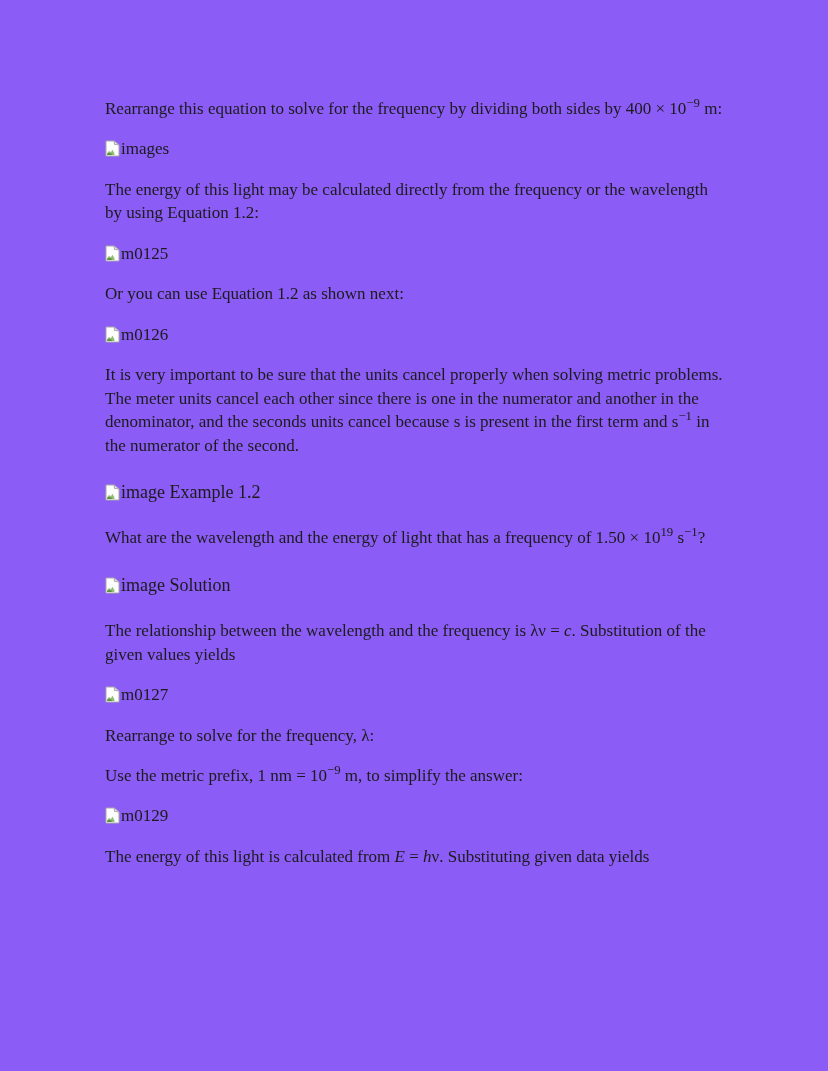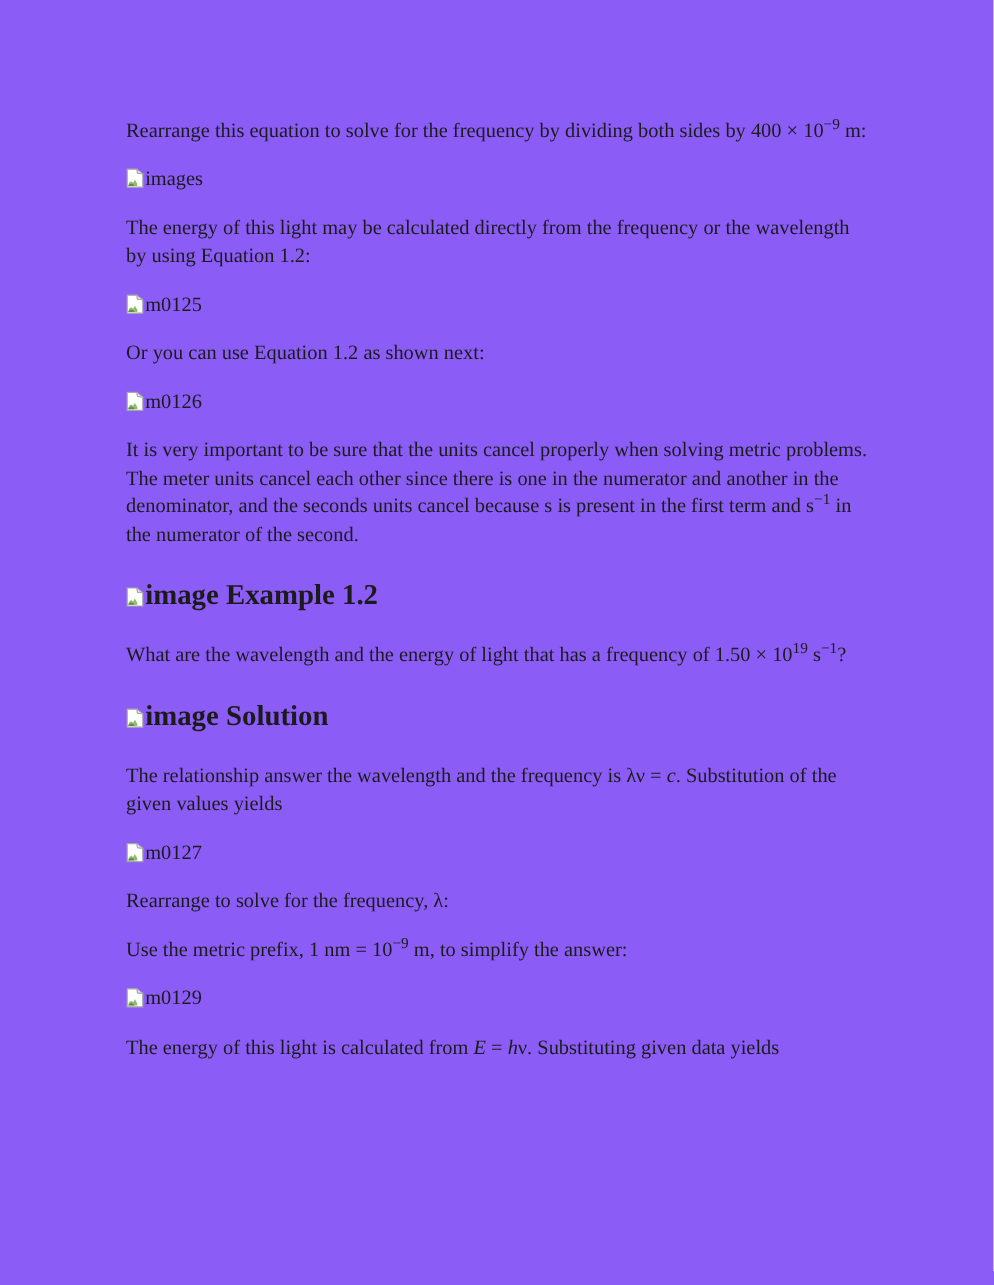--- a/index.html
+++ b/index.html
@@ -17,22 +17,22 @@
     padding: 80px 105px 60px 105px;
     color: #1b1b1b;
     font-family: "Liberation Serif", "DejaVu Serif", serif;
     font-size: 17px;
     line-height: 1.38;
   }
   .page p {
     margin: 17px 0;
   }
   .page h3 {
-    font-size: 24px;
-    font-weight: bold;
+    font-size: 18px;
+    font-weight: normal;
     margin: 24px 0 22px 0;
     line-height: 1.3;
   }
   sup {
     font-size: 0.75em;
     line-height: 0;
   }
   i { font-style: italic; }
   .bimg {
     vertical-align: -3px;
@@ -73,21 +73,21 @@
           <path d="M2 13.8 C3.2 10.8 4.6 10.6 5.8 12.4 L7.4 9.8 L9.4 13.2 L9.4 15 L2 15 Z" fill="#8fbc6e"></path>
           <path d="M2 14.4 C3.6 12.6 5.2 12.8 6.4 13.8 L7.0 15 L2 15 Z" fill="#5c8f46"></path>
         </svg><span>image</span> <span>Example 1.2</span></h3>
       <p><span>What are the wavelength and the energy of light that has a frequency of 1.50 × 10</span><sup>19</sup><span> s</span><sup>−1</sup><span>?</span></p>
       <h3><svg class="bimg" width="15" height="17" viewBox="0 0 15 17" aria-hidden="true">
           <path d="M1 1 L9.2 1 L9.6 4.4 L14 4.8 L14 16 L1 16 Z" fill="#fdfdfd" stroke="#a8a8a8" stroke-width="1"></path>
           <path d="M9.2 1 L14 4.8 L9.6 4.4 Z" fill="#e4e4e4" stroke="#a8a8a8" stroke-width="0.8"></path>
           <path d="M2 13.8 C3.2 10.8 4.6 10.6 5.8 12.4 L7.4 9.8 L9.4 13.2 L9.4 15 L2 15 Z" fill="#8fbc6e"></path>
           <path d="M2 14.4 C3.6 12.6 5.2 12.8 6.4 13.8 L7.0 15 L2 15 Z" fill="#5c8f46"></path>
         </svg><span>image</span> <span>Solution</span></h3>
-      <p><span>The relationship answer the wavelength and the frequency is λν = </span><i>c</i><span>. Substitution of the given values yields</span></p>
+      <p><span>The relationship between the wavelength and the frequency is λν = </span><i>c</i><span>. Substitution of the given values yields</span></p>
       <p><svg class="bimg" width="15" height="17" viewBox="0 0 15 17" aria-hidden="true">
           <path d="M1 1 L9.2 1 L9.6 4.4 L14 4.8 L14 16 L1 16 Z" fill="#fdfdfd" stroke="#a8a8a8" stroke-width="1"></path>
           <path d="M9.2 1 L14 4.8 L9.6 4.4 Z" fill="#e4e4e4" stroke="#a8a8a8" stroke-width="0.8"></path>
           <path d="M2 13.8 C3.2 10.8 4.6 10.6 5.8 12.4 L7.4 9.8 L9.4 13.2 L9.4 15 L2 15 Z" fill="#8fbc6e"></path>
           <path d="M2 14.4 C3.6 12.6 5.2 12.8 6.4 13.8 L7.0 15 L2 15 Z" fill="#5c8f46"></path>
         </svg><span class="alt-text">m0127</span></p>
       <p><span>Rearrange to solve for the frequency, λ:</span></p>
       <p><span>Use the metric prefix, 1 nm = 10</span><sup>−9</sup><span> m, to simplify the answer:</span></p>
       <p><svg class="bimg" width="15" height="17" viewBox="0 0 15 17" aria-hidden="true">
           <path d="M1 1 L9.2 1 L9.6 4.4 L14 4.8 L14 16 L1 16 Z" fill="#fdfdfd" stroke="#a8a8a8" stroke-width="1"></path>

